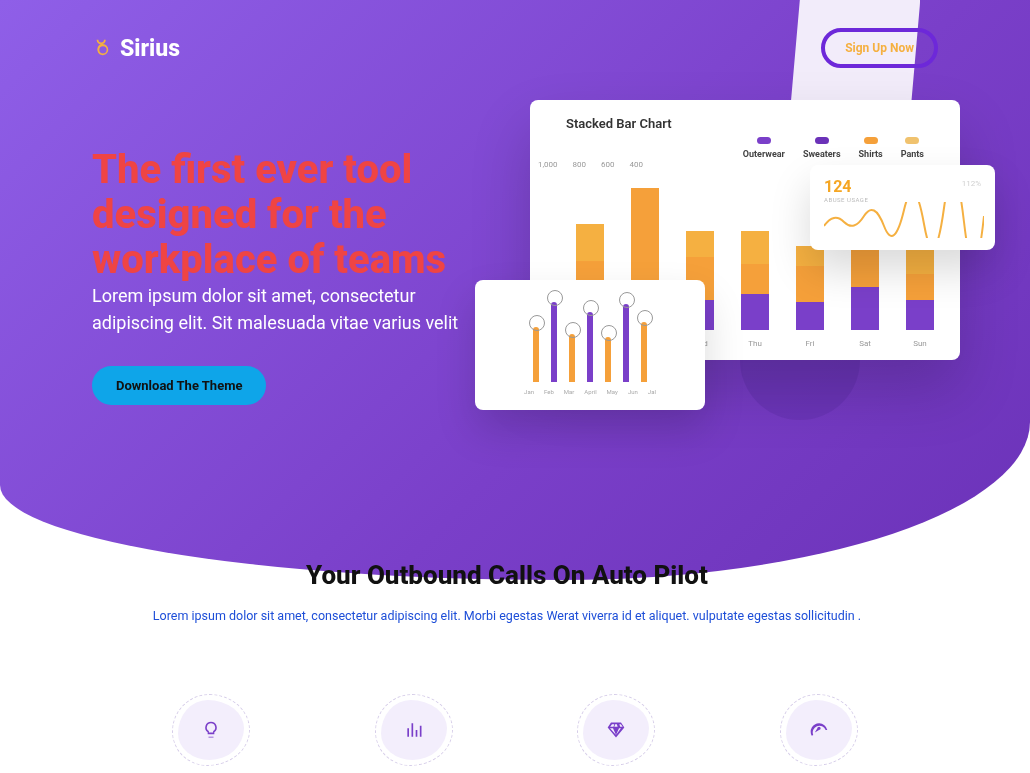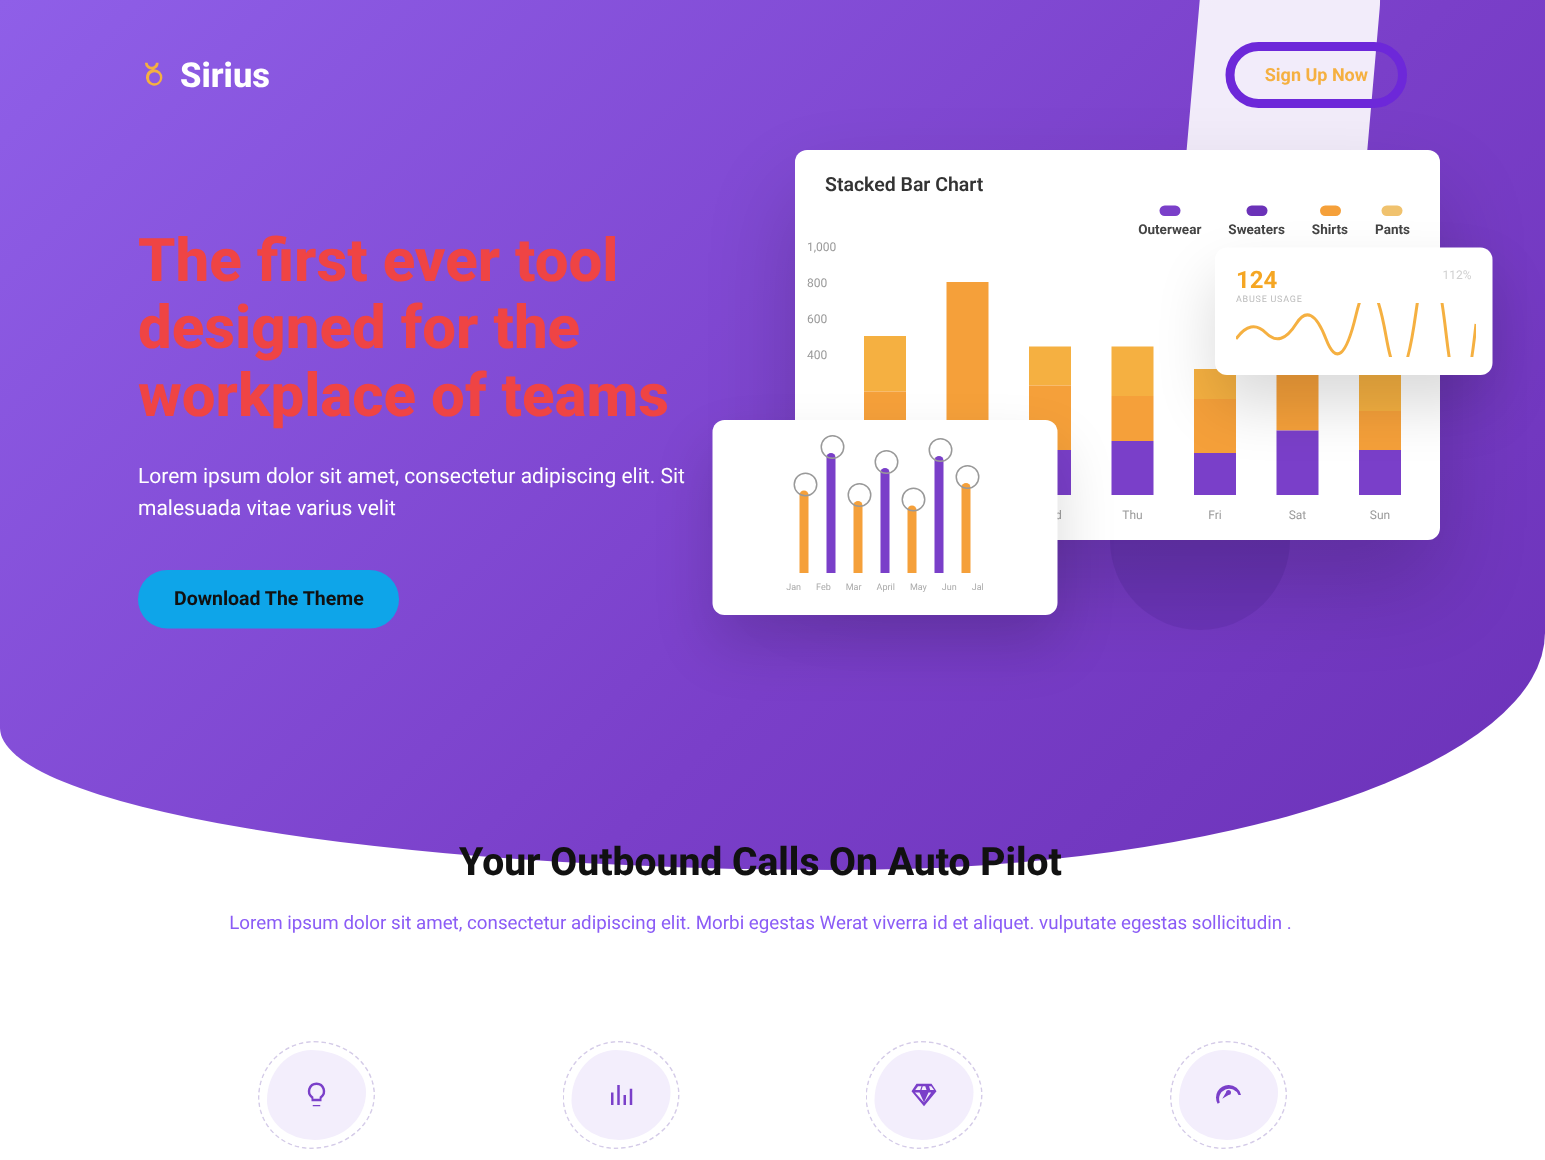--- a/index.html
+++ b/index.html
@@ -39,40 +39,40 @@
   padding: 28px 92px 0;
 }
 .logo { display: flex; align-items: center; gap: 6px; }
 .logo-icon { width: 22px; height: 22px; fill: #f5b041; }
 .logo-text { color: #fff; font-size: 23px; font-weight: 800; }
 
 .nav-links { display: flex; gap: 36px; margin-left: 45px; }
 .nav-link { color: #fff; font-size: 13px; cursor: pointer; display: flex; align-items: center; gap: 3px; }
 .chev { font-size: 9px; }
 
-.signup { margin-left: auto; color: #f5b041; border: 6px solid #6d28d9; padding: 9px 20px; border-radius: 30px; font-size: 12px; font-weight: 700; cursor: pointer; }
+.signup { margin-left: auto; color: #f5b041; border: 4px solid #6d28d9; padding: 9px 20px; border-radius: 30px; font-size: 12px; font-weight: 700; cursor: pointer; }
 
 .hero-content { position: relative; padding: 80px 0 0 92px; }
 .hero-title { color: #ef4444; font-size: 40px; font-weight: 800; line-height: 1.12; max-width: 400px; }
-.hero-sub { color: #fff; font-size: 14px; margin-top: 22px; max-width: 380px; line-height: 1.5; }
+.hero-sub { color: #fff; font-size: 18px; max-width: 380px; line-height: 1.5; }
 .download-btn { display: inline-flex; margin-top: 30px; background: #0ea5e9; color: #111; font-weight: 700; font-size: 13px; padding: 12px 24px; border-radius: 30px; cursor: pointer; }
 
 
 .card-main {
   position: absolute; top: 100px; left: 530px;
   width: 430px; height: 260px;
   background: #fff; border-radius: 8px;
   box-shadow: 0 30px 60px rgba(0,0,0,.18);
-  padding: 16px 20px;
+  padding: 16px 36px;
 }
 .card-main-title { font-size: 13px; font-weight: 600; color: #333; }
 .legend { display: flex; justify-content: flex-end; gap: 18px; margin-top: 6px; font-size: 9px; color: #444; }
 .legend span { display: flex; align-items: center; gap: 5px; flex-direction: column; }
 .pill { width: 14px; height: 7px; border-radius: 4px; display: inline-block; }
-.ylabels { position: absolute; left: 8px; top: 60px; display: flex; flex-direction: column; gap: 15px; font-size: 8px; color: #999; }
+.ylabels { position: absolute; left: 8px; top: 60px; display: flex; flex-direction: row; gap: 15px; font-size: 8px; color: #999; }
 .bars { position: absolute; left: 45px; right: 20px; bottom: 30px; height: 165px; display: flex; align-items: flex-end; gap: 25px; }
 .barcol { width: 30px; display: flex; flex-direction: column-reverse; align-items: center; }
 .seg { width: 28px; }
 .seg:last-child { border-top-left-radius: 4px; border-top-right-radius: 4px; }
 .barcol-label { position: absolute; bottom: -18px; font-size: 8px; color: #999; }
 
 .card-mini {
   position: absolute; top: 280px; left: 475px;
   width: 230px; height: 130px; background: #fff; border-radius: 8px;
   box-shadow: 0 20px 40px rgba(0,0,0,.15);
@@ -90,21 +90,21 @@
   padding: 12px 14px;
 }
 .spark-val { color: #f5a623; font-size: 16px; font-weight: 700; }
 .spark-sub { color: #bbb; font-size: 6px; letter-spacing: .5px; }
 .spark-pct { position: absolute; right: 14px; top: 14px; color: #d0d0d0; font-size: 8px; }
 .spark-line { position: absolute; bottom: 12px; left: 14px; right: 14px; height: 36px; }
 
 
 .section { position: absolute; top: 560px; left: 0; right: 16px; text-align: center; padding: 0 43px; }
 .section-title { font-size: 26px; font-weight: 800; color: #111; }
-.section-sub { color: #8b5cf6; font-size: 12.5px; margin-top: 16px; line-height: 1.6; }
+.section-sub { color: #1d4ed8; font-size: 12.5px; margin-top: 16px; line-height: 1.6; }
 
 .features-row { position: absolute; top: 700px; left: 0; right: 0; display: flex; justify-content: space-around; padding: 0 110px; }
 .feature { width: 66px; height: 60px; background: #f3eefc; border-radius: 45% 55% 52% 48% / 56% 47% 53% 44%; display: flex; align-items: center; justify-content: center; position: relative; }
 .feature::before { content: ''; position: absolute; inset: -6px; border: 1px dashed #d5cce8; border-radius: 48% 52% 55% 45% / 52% 50% 50% 48%; }
 .feature svg { width: 20px; height: 20px; fill: #7a3fc9; }
 </style>
 </head>
 <body>
 
 <div class="hero-bg">

